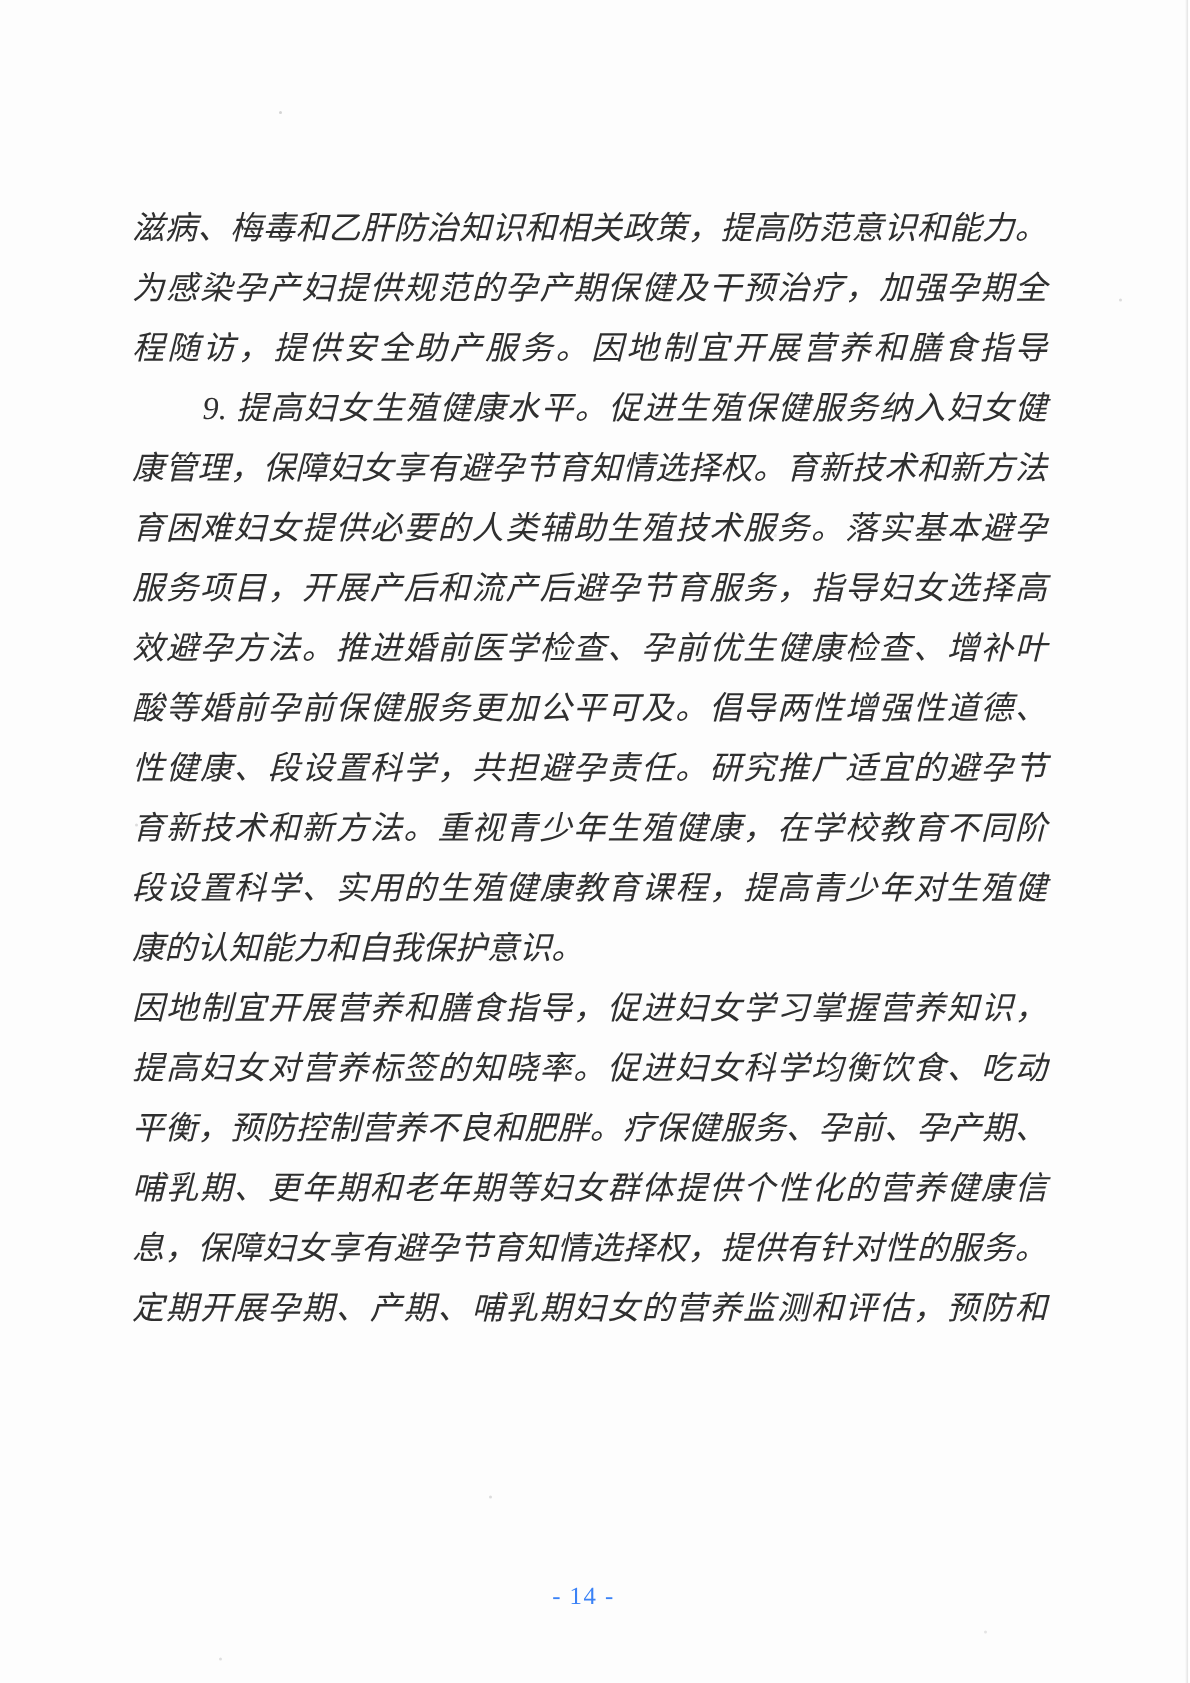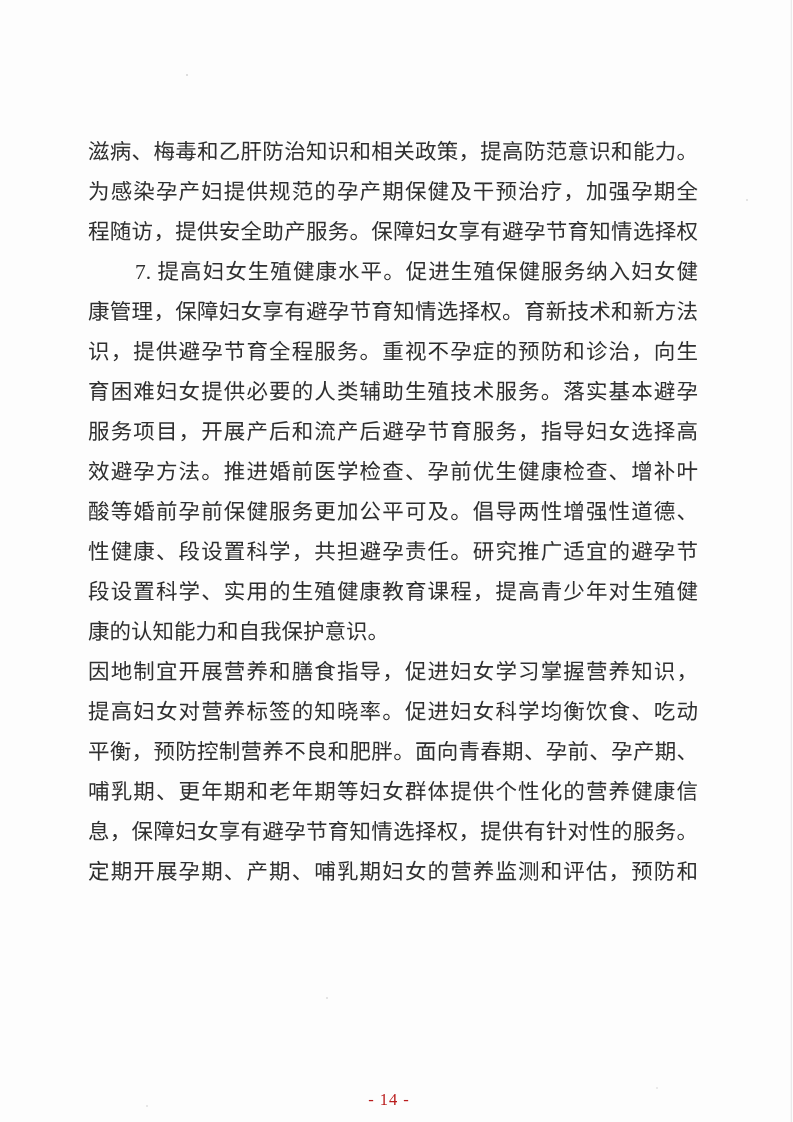--- a/index.html
+++ b/index.html
@@ -43,20 +43,21 @@
       610px 333px 0 rgba(90,90,90,0.16),
       140px 923px 0 rgba(90,90,90,0.20),
       470px 1013px 0 rgba(90,90,90,0.15),
       -40px 1031px 0 rgba(90,90,90,0.18);
   }
   .body-text {
     position: absolute;
     left: 88px;
     top: 132px;
     width: 610px;
+    font-style: italic;
   }
   .line {
     height: 40px;
     line-height: 40px;
     font-size: 21.5px;
     letter-spacing: 0;
     white-space: nowrap;
     text-align: justify;
     text-align-last: justify;
     -moz-text-align-last: justify;
@@ -72,47 +73,46 @@
   .page-number {
     position: absolute;
     top: 1050px;
     left: 0;
     width: 778px;
     height: 28px;
     line-height: 28px;
     text-align: center;
     font-size: 16.5px;
     letter-spacing: 1px;
-    color: #b91c1c;
-    margin-top: 36px;
+    color: #3b82f6;
   }
 </style>
 </head>
 <body>
 
 <main class="page">
   <div class="specks"></div>
   <div class="scan-edge"></div>
 
   <section class="body-text">
     <div class="line">滋病、梅毒和乙肝防治知识和相关政策，提高防范意识和能力。</div>
     <div class="line">为感染孕产妇提供规范的孕产期保健及干预治疗，加强孕期全</div>
-    <div class="line">程随访，提供安全助产服务。保障妇女享有避孕节育知情选择权</div>
-    <div class="line indent">7. 提高妇女生殖健康水平。促进生殖保健服务纳入妇女健</div>
+    <div class="line">程随访，提供安全助产服务。因地制宜开展营养和膳食指导</div>
+    <div class="line indent">9. 提高妇女生殖健康水平。促进生殖保健服务纳入妇女健</div>
     <div class="line">康管理，保障妇女享有避孕节育知情选择权。育新技术和新方法</div>
-    <div class="line">识，提供避孕节育全程服务。重视不孕症的预防和诊治，向生</div>
     <div class="line">育困难妇女提供必要的人类辅助生殖技术服务。落实基本避孕</div>
     <div class="line">服务项目，开展产后和流产后避孕节育服务，指导妇女选择高</div>
     <div class="line">效避孕方法。推进婚前医学检查、孕前优生健康检查、增补叶</div>
     <div class="line">酸等婚前孕前保健服务更加公平可及。倡导两性增强性道德、</div>
     <div class="line">性健康、段设置科学，共担避孕责任。研究推广适宜的避孕节</div>
+    <div class="line">育新技术和新方法。重视青少年生殖健康，在学校教育不同阶</div>
     <div class="line">段设置科学、实用的生殖健康教育课程，提高青少年对生殖健</div>
     <div class="line para-end">康的认知能力和自我保护意识。</div>
     <div class="line">因地制宜开展营养和膳食指导，促进妇女学习掌握营养知识，</div>
     <div class="line">提高妇女对营养标签的知晓率。促进妇女科学均衡饮食、吃动</div>
-    <div class="line">平衡，预防控制营养不良和肥胖。面向青春期、孕前、孕产期、</div>
+    <div class="line">平衡，预防控制营养不良和肥胖。疗保健服务、孕前、孕产期、</div>
     <div class="line">哺乳期、更年期和老年期等妇女群体提供个性化的营养健康信</div>
     <div class="line">息，保障妇女享有避孕节育知情选择权，提供有针对性的服务。</div>
     <div class="line">定期开展孕期、产期、哺乳期妇女的营养监测和评估，预防和</div>
   </section>
 
   <footer class="page-number">- 14 -</footer>
 </main>
 
 </body></html>

